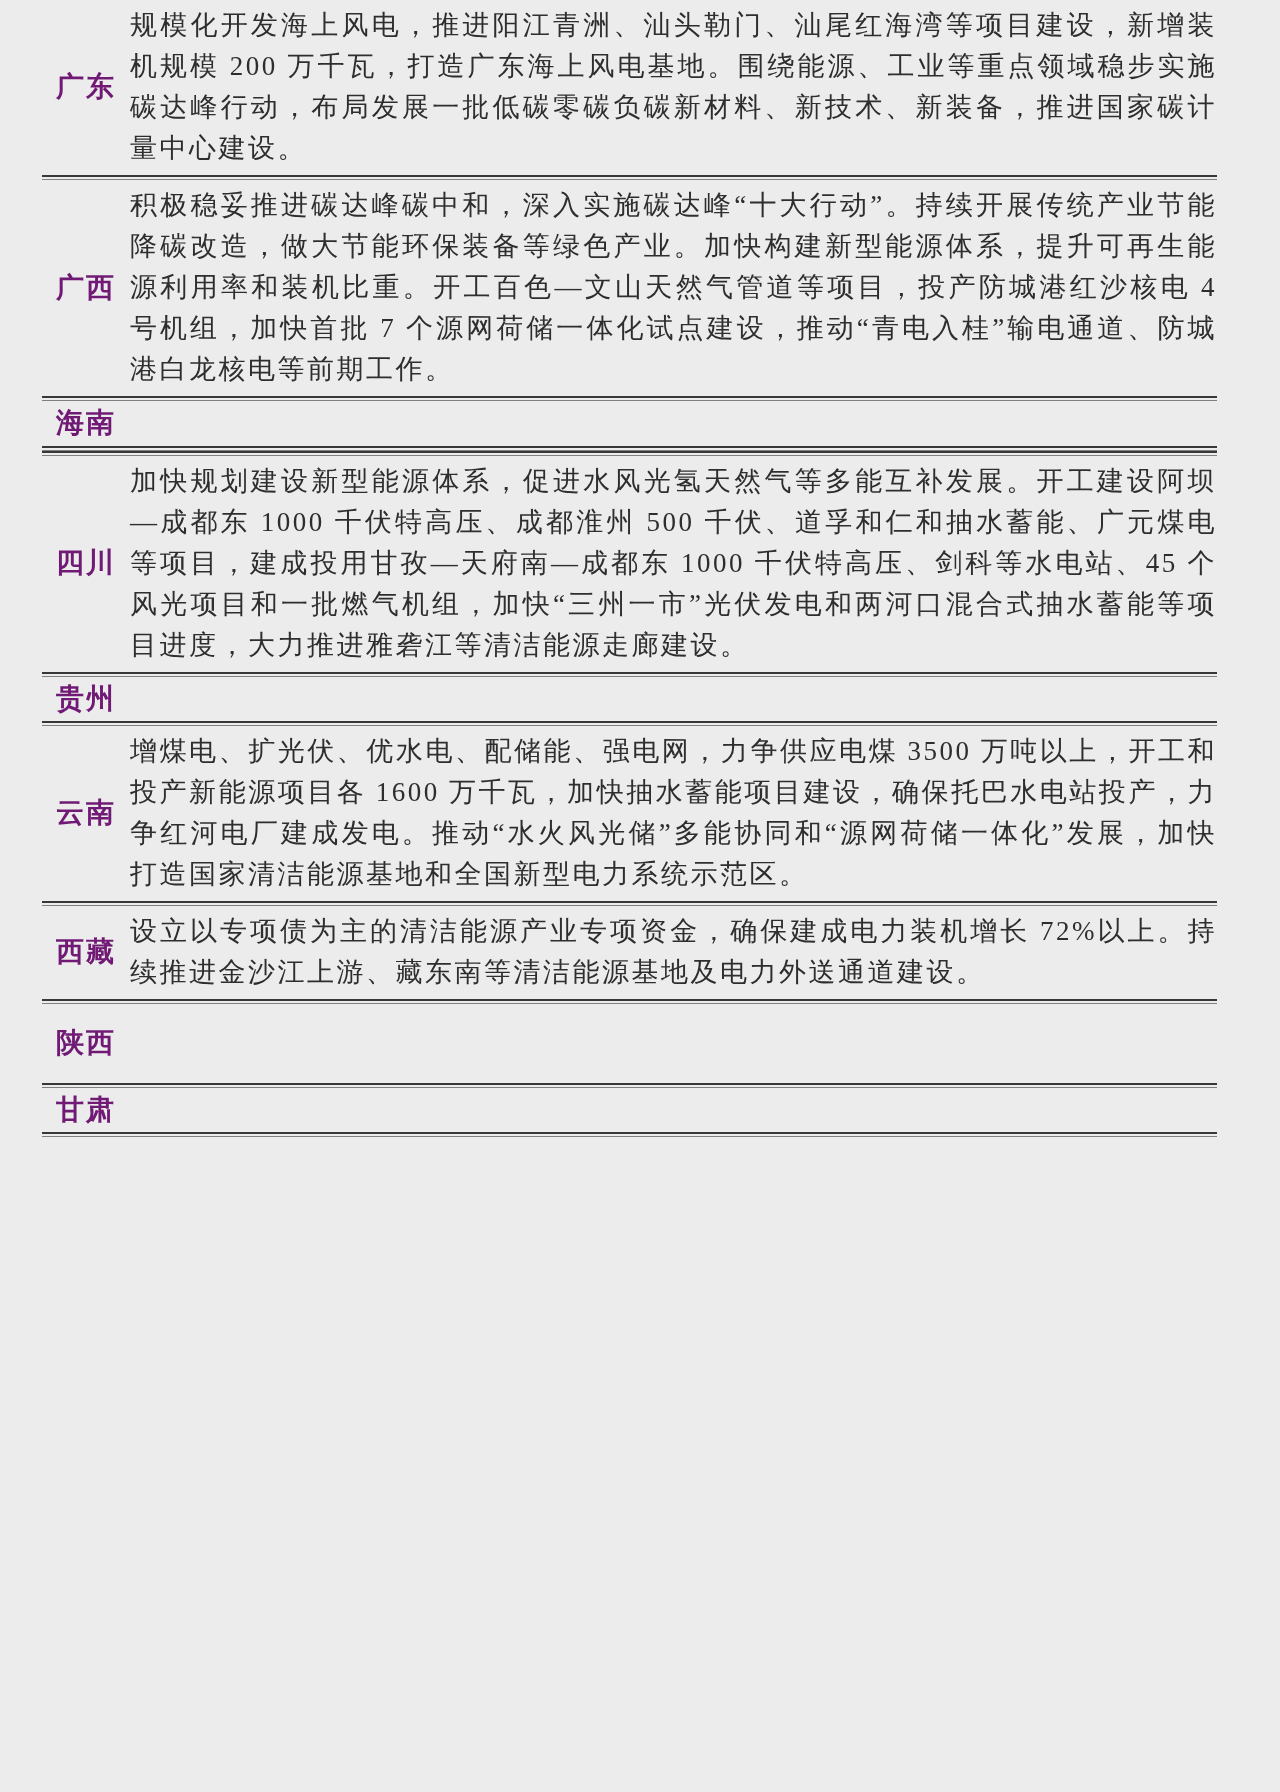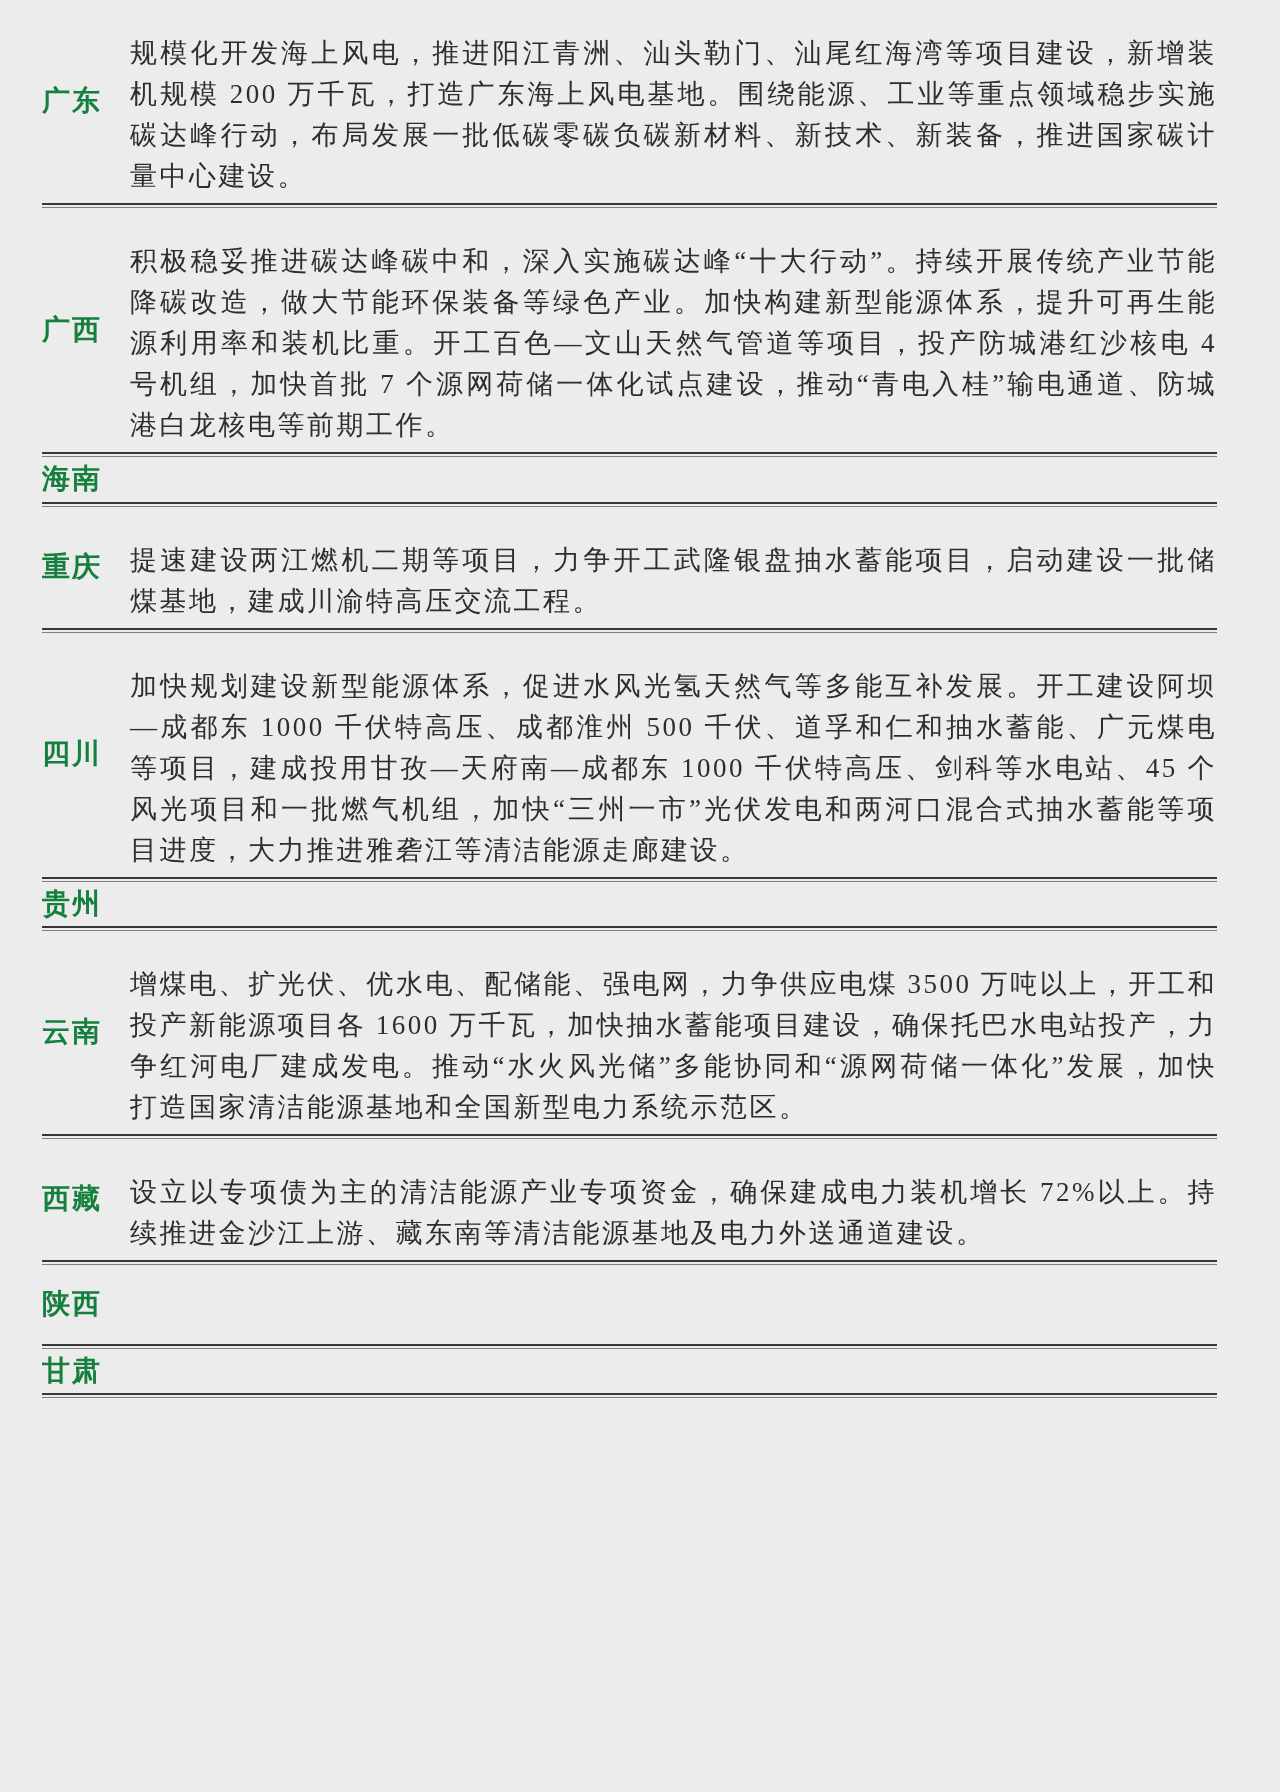--- a/index.html
+++ b/index.html
@@ -21,35 +21,35 @@
   .row {
     display: flex;
     align-items: center;
     padding: 5px 0 6px 0;
   }
   .row.tall {
     padding: 22px 0 23px 0;
   }
   .label {
     flex: 0 0 88px;
+    text-align: center;
     font-weight: bold;
     font-size: 28px;
     letter-spacing: 2px;
-    color: #15803d;
+    color: #701a75;
     line-height: 1.2;
   }
   .text {
     flex: 1;
     font-size: 27px;
     line-height: 41px;
     letter-spacing: 2.5px;
     color: #2e2e2e;
     text-align: justify;
     text-justify: inter-ideograph;
-    margin-top: 28px;
   }
   .sep {
     height: 2px;
     border-top: 2px solid #383838;
     border-bottom: 1px solid #808080;
   }
   .sep.bottom {
     margin-top: 0;
   }
 </style>
@@ -68,24 +68,20 @@
     <div class="label">广西</div>
     <div class="text">积极稳妥推进碳达峰碳中和，深入实施碳达峰“十大行动”。持续开展传统产业节能降碳改造，做大节能环保装备等绿色产业。加快构建新型能源体系，提升可再生能源利用率和装机比重。开工百色—文山天然气管道等项目，投产防城港红沙核电 4 号机组，加快首批 7 个源网荷储一体化试点建设，推动“青电入桂”输电通道、防城港白龙核电等前期工作。</div>
   </section>
   <div class="sep"></div>
 
   <section class="row">
     <div class="label">海南</div>
   </section>
   <div class="sep"></div>
 
-  <section class="row">
-    <div class="label">重庆</div>
-    <div class="text">提速建设两江燃机二期等项目，力争开工武隆银盘抽水蓄能项目，启动建设一批储煤基地，建成川渝特高压交流工程。</div>
-  </section>
   <div class="sep"></div>
 
   <section class="row">
     <div class="label">四川</div>
     <div class="text">加快规划建设新型能源体系，促进水风光氢天然气等多能互补发展。开工建设阿坝—成都东 1000 千伏特高压、成都淮州 500 千伏、道孚和仁和抽水蓄能、广元煤电等项目，建成投用甘孜—天府南—成都东 1000 千伏特高压、剑科等水电站、45 个风光项目和一批燃气机组，加快“三州一市”光伏发电和两河口混合式抽水蓄能等项目进度，大力推进雅砻江等清洁能源走廊建设。</div>
   </section>
   <div class="sep"></div>
 
   <section class="row">
     <div class="label">贵州</div>

